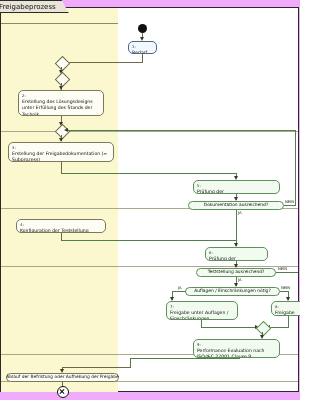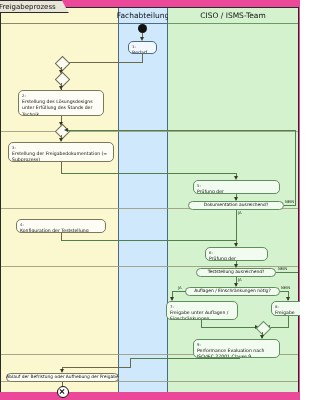--- a/index.html
+++ b/index.html
@@ -1,21 +1,21 @@
 <!DOCTYPE html>
 <html><head>
 <meta charset="utf-8">
 <style>
   html,body{margin:0;padding:0;}
   body{
     width:300px;height:400px;overflow:hidden;
     background:#ffffff;
     font-family:"DejaVu Sans","Liberation Sans",sans-serif;
   }
-  #root{position:relative;width:300px;height:400px;background:#ec4899;}
+  #root{position:relative;width:300px;height:400px;background:#f0abfc;}
 
   
   .frame{
     position:absolute;left:0;top:7px;width:299px;height:385px;
     border:1px solid #2a2a2a;box-sizing:border-box;background:#ffffff;
   }
   .title-tab{
     position:absolute;left:-6px;top:0px;height:13px;
     background:#e8e4d8;border:1px solid #2a2a2a;box-sizing:border-box;
     padding:0 12px 0 4px;
@@ -98,28 +98,20 @@
 <body>
 
 <div id="root">
 
   <div class="frame"></div>
   <div class="title-tab">Freigabeprozess</div>
 
   <div class="lane lane-it">
     <div class="lane-hsep"></div>
   </div>
-  <div class="lane lane-fach">
-    <div class="lane-head">Fachabteilung</div>
-    <div class="lane-hsep"></div>
-  </div>
-  <div class="lane lane-ciso">
-    <div class="lane-head">CISO / ISMS-Team</div>
-    <div class="lane-hsep"></div>
-  </div>
 
   <div class="bandline" style="top:131px"></div>
   <div class="bandline" style="top:208px"></div>
   <div class="bandline" style="top:266px"></div>
   <div class="bandline" style="top:354px"></div>
   <div class="bandline" style="top:381px"></div>
 
   <div class="initial" style="left:138px;top:24px"></div>
   <div class="ln v" style="left:142px;top:33px;height:6px"></div>
   <div class="arw down" style="left:140px;top:37px"></div>

